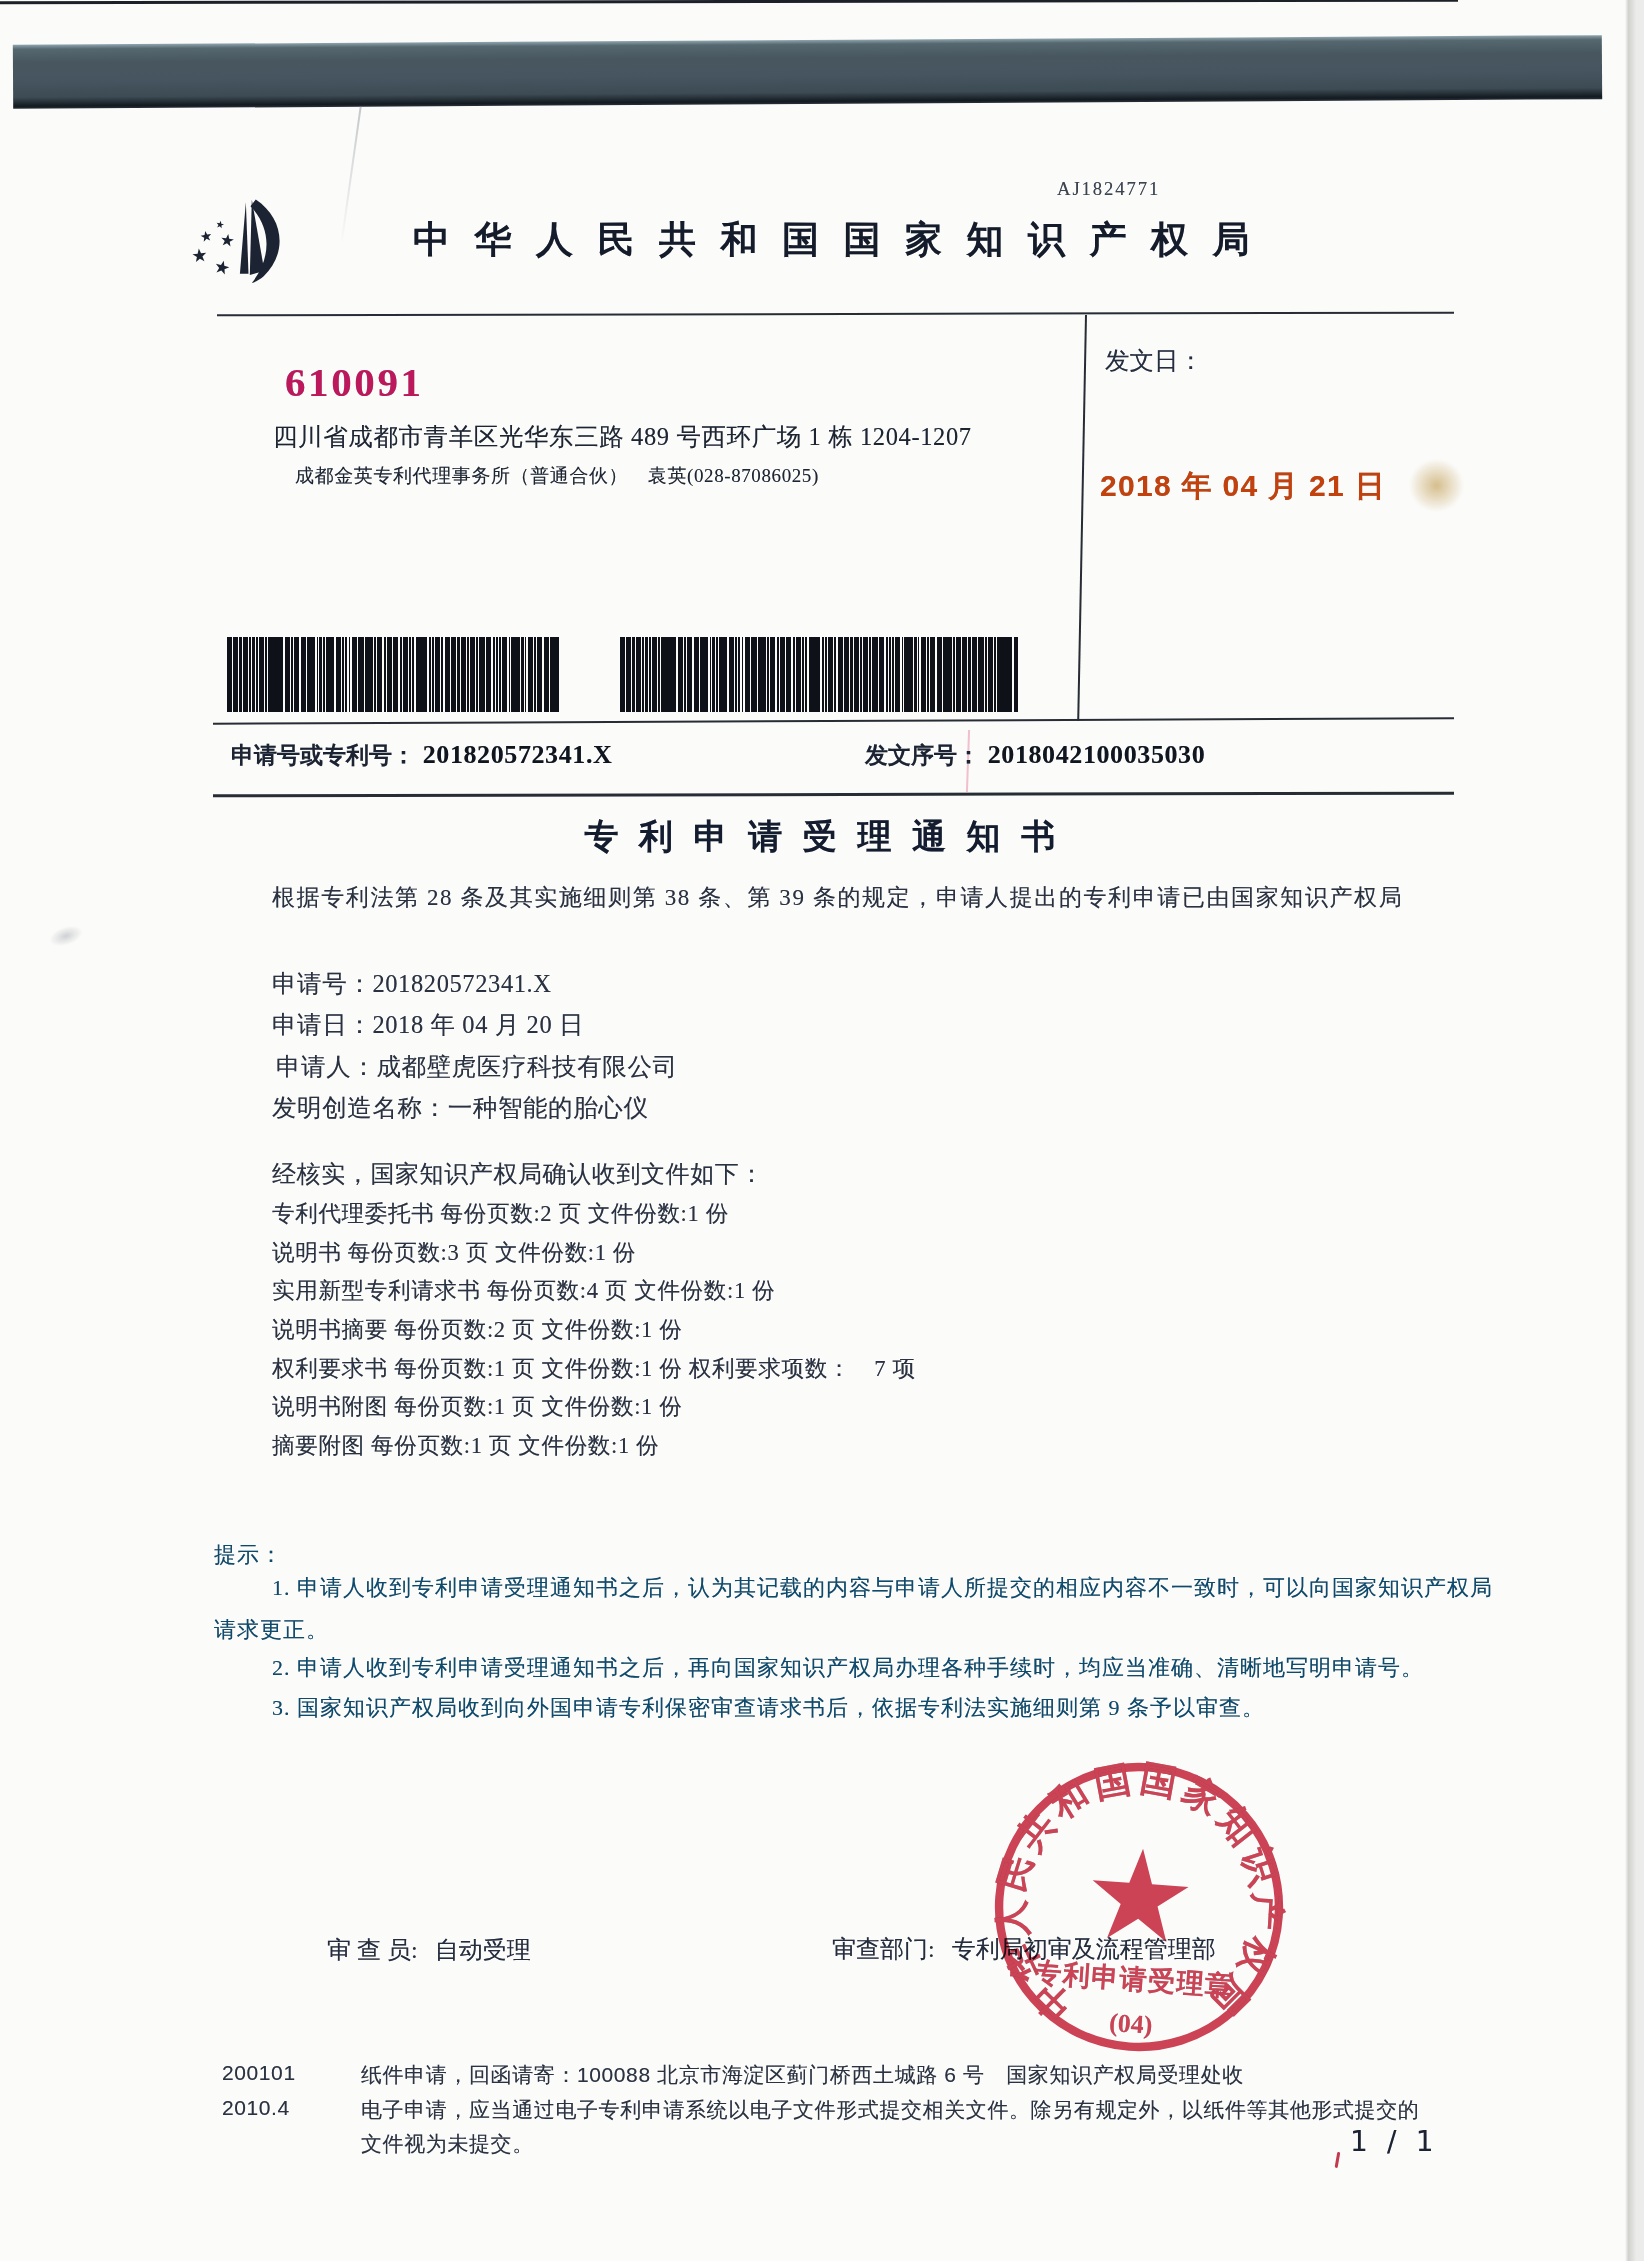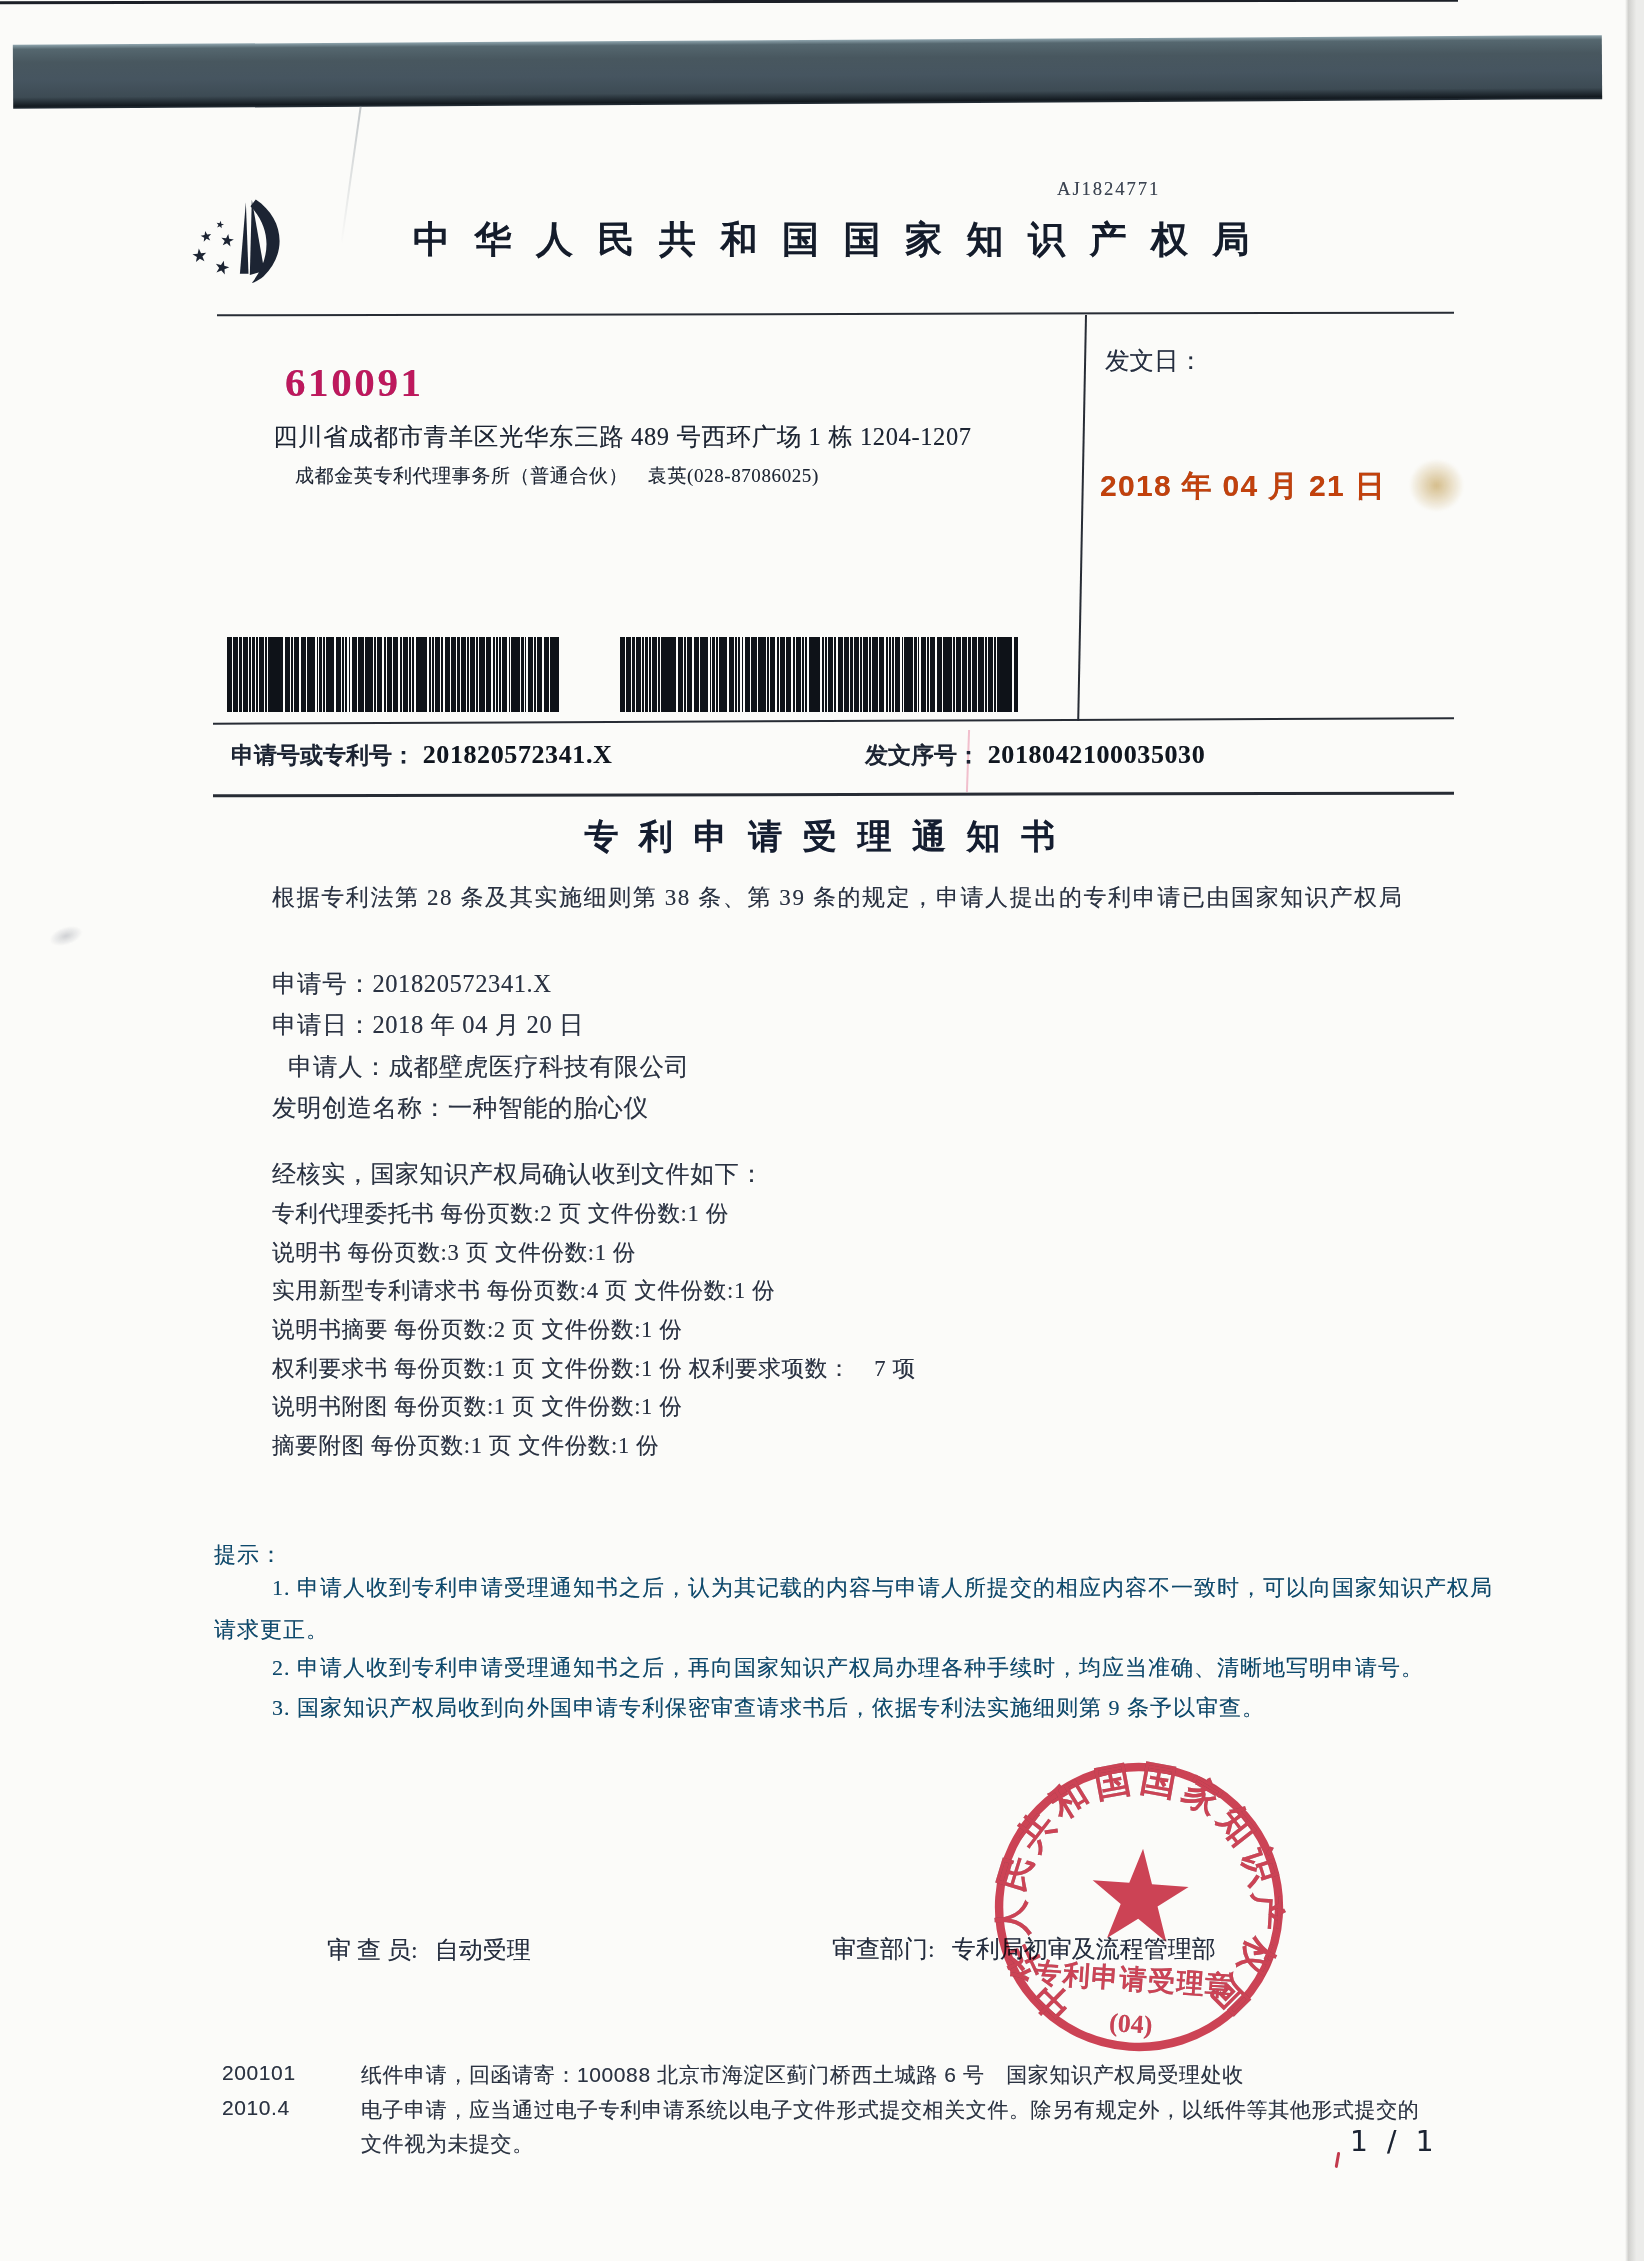--- a/index.html
+++ b/index.html
@@ -131,21 +131,21 @@
   </div>
 
   <div class="rule rule-mid2"></div>
 
   <div class="abs notice-title">专利申请受理通知书</div>
 
   <div class="line intro" style="left:272px;top:882px;">根据专利法第 28 条及其实施细则第 38 条、第 39 条的规定，申请人提出的专利申请已由国家知识产权局</div>
 
   <div class="line fieldline" style="left:272px;top:967px;">申请号：201820572341.X</div>
   <div class="line fieldline" style="left:272px;top:1008px;">申请日：2018 年 04 月 20 日</div>
-  <div class="line fieldline" style="left:288px;top:1050px;">申请人：成都壁虎医疗科技有限公司</div>
+  <div class="line fieldline" style="left:276px;top:1050px;">申请人：成都壁虎医疗科技有限公司</div>
   <div class="line fieldline" style="left:272px;top:1091px;">发明创造名称：一种智能的胎心仪</div>
 
   <div class="line recv" style="left:272px;top:1158px;">经核实，国家知识产权局确认收到文件如下：</div>
 
   <div class="line docline" style="left:272px;top:1198px;">专利代理委托书 每份页数:2 页 文件份数:1 份</div>
   <div class="line docline" style="left:272px;top:1237px;">说明书 每份页数:3 页 文件份数:1 份</div>
   <div class="line docline" style="left:272px;top:1275px;">实用新型专利请求书 每份页数:4 页 文件份数:1 份</div>
   <div class="line docline" style="left:272px;top:1314px;">说明书摘要 每份页数:2 页 文件份数:1 份</div>
   <div class="line docline" style="left:272px;top:1353px;">权利要求书 每份页数:1 页 文件份数:1 份 权利要求项数：　7 项</div>
   <div class="line docline" style="left:272px;top:1391px;">说明书附图 每份页数:1 页 文件份数:1 份</div>

